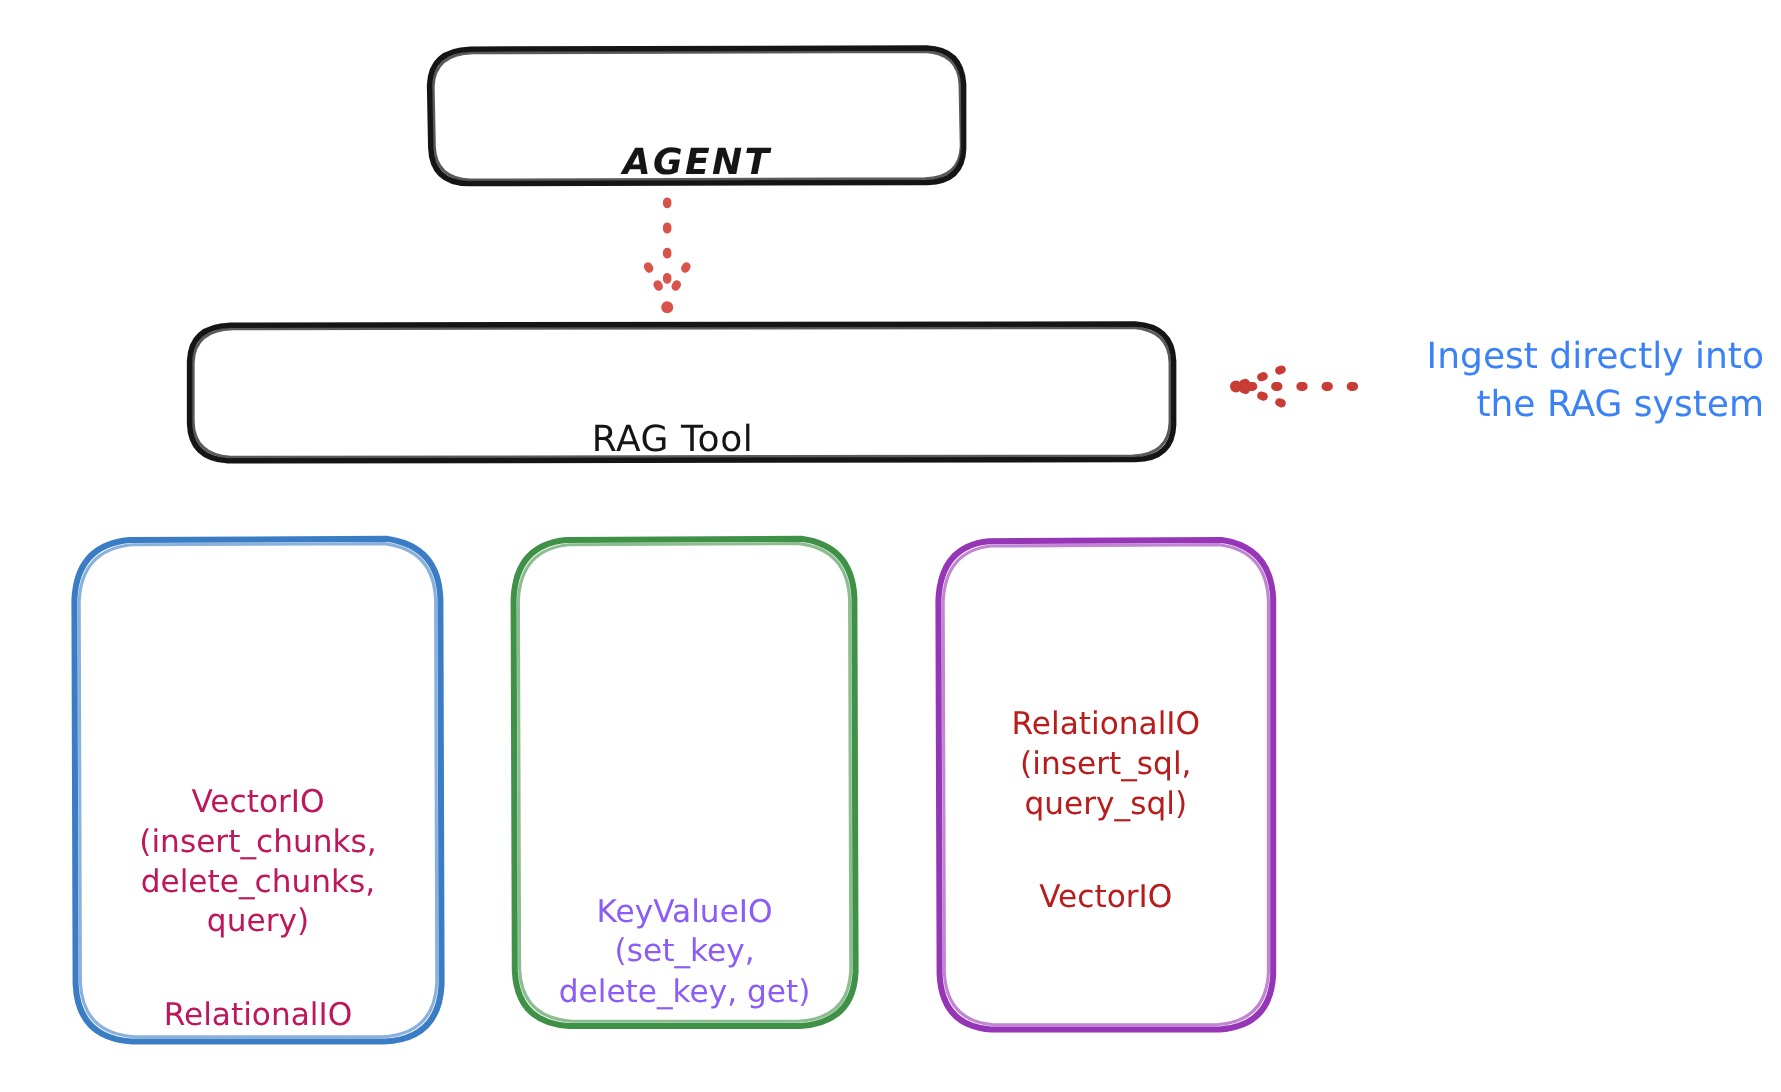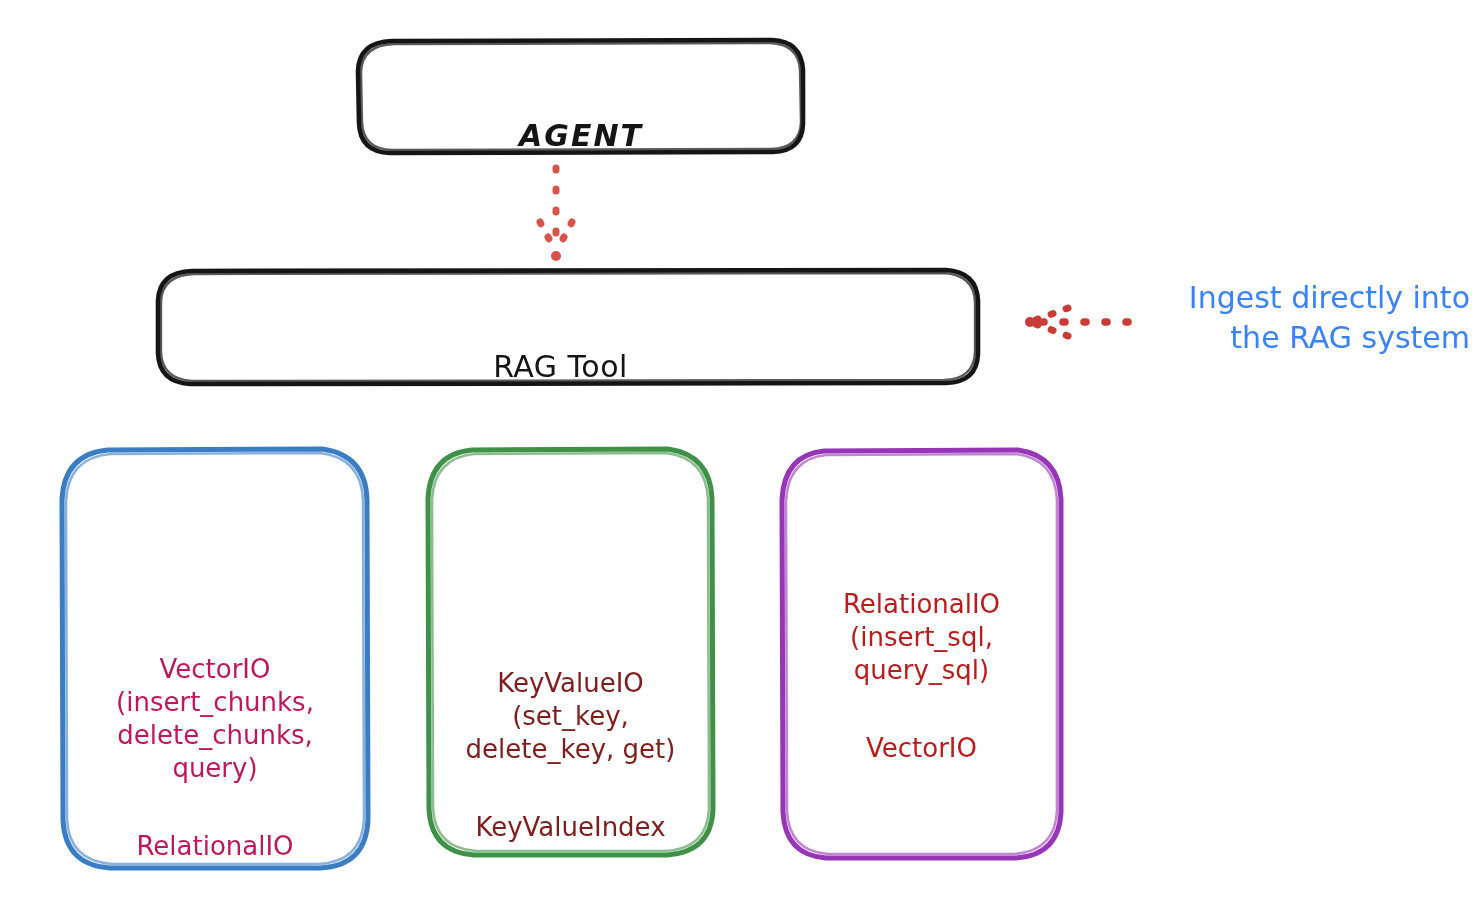--- a/index.html
+++ b/index.html
@@ -69,21 +69,21 @@
     top: 449px;
     width: 306px;
     height: 420px;
     color: #be185d;
   }
   #keyvalueio-box {
     left: 428px;
     top: 449px;
     width: 285px;
     height: 407px;
-    color: #7f1d1d;
+    color: #8b5cf6;
   }
   #relationalio-box {
     left: 782px;
     top: 449px;
     width: 279px;
     height: 330px;
     color: #b91c1c;
   }
 
   .leaf-inner {
@@ -190,21 +190,20 @@
 query)</span>
     <span class="leaf-index">RelationalIO</span>
   </div>
 </div>
 
 <div class="node" id="keyvalueio-box">
   <div class="leaf-inner">
     <span class="leaf-api">KeyValueIO
 (set_key,
 delete_key, get)</span>
-    <span class="leaf-index">KeyValueIndex</span>
   </div>
 </div>
 
 <div class="node" id="relationalio-box">
   <div class="leaf-inner">
     <span class="leaf-api">RelationalIO
 (insert_sql,
 query_sql)</span>
     <span class="leaf-index">VectorIO</span>
   </div>

